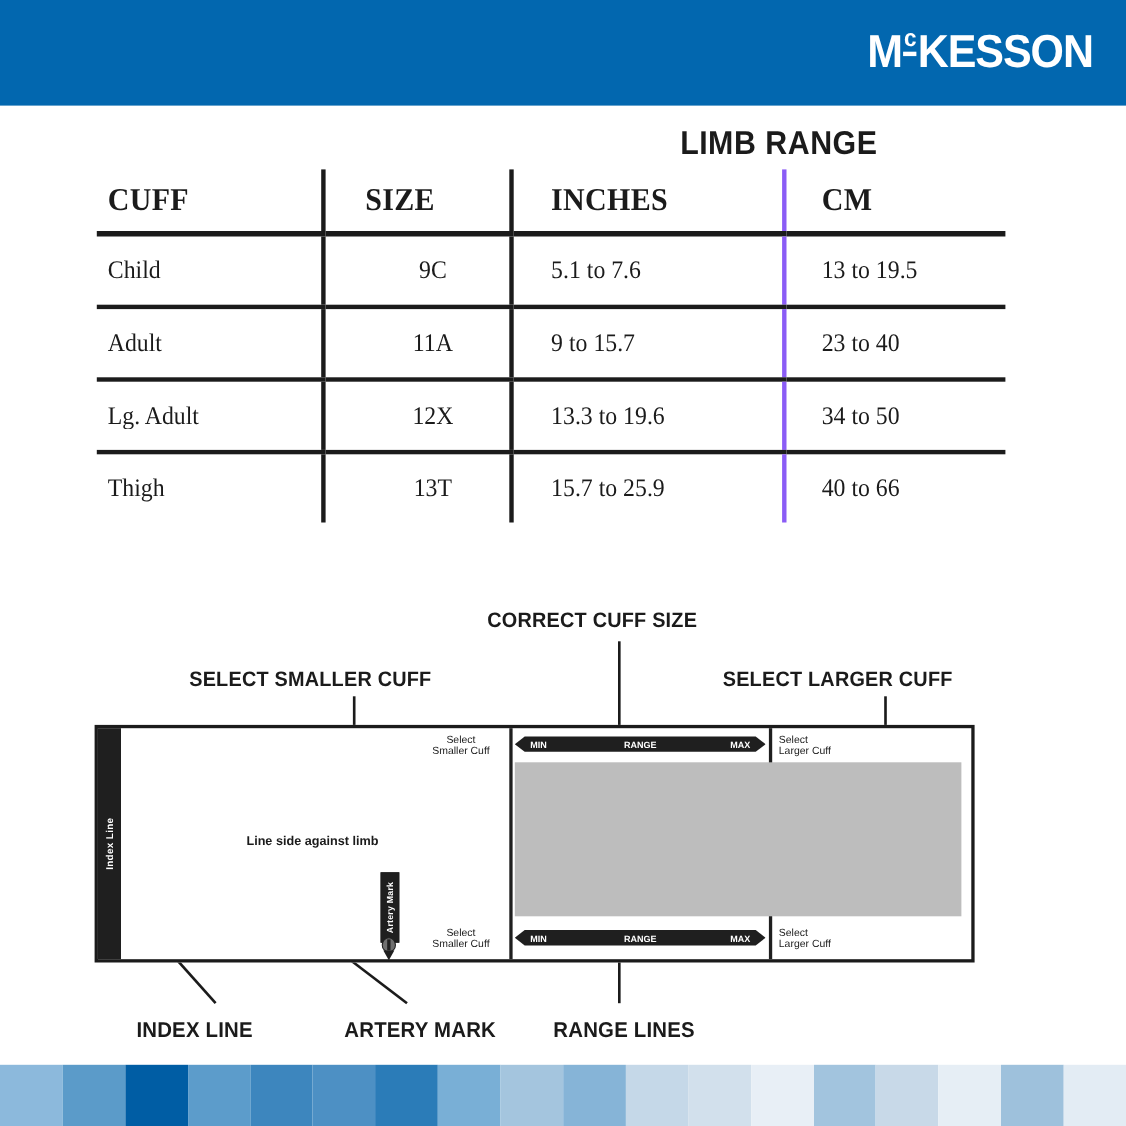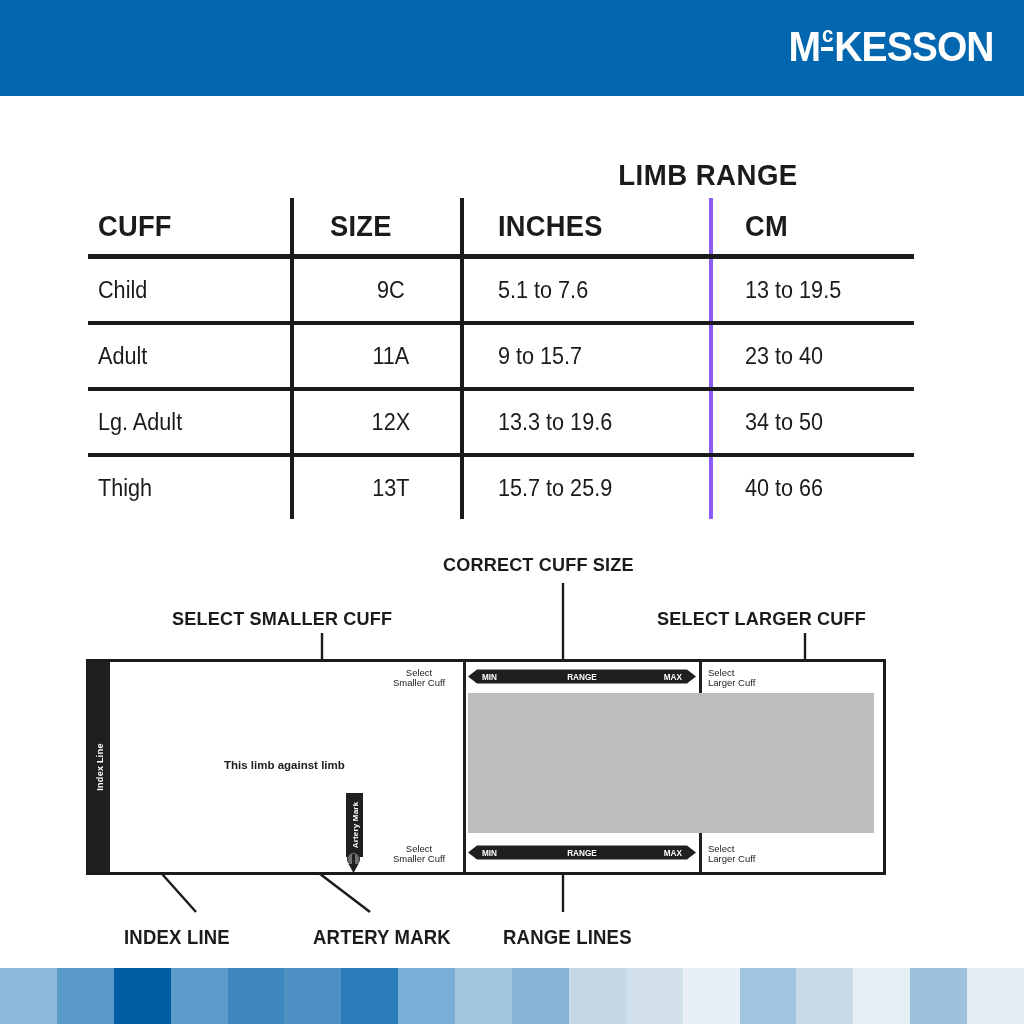--- a/index.html
+++ b/index.html
@@ -35,39 +35,40 @@
     top:-2px;
     border-bottom:4px solid #ffffff;
     padding:0 1px 1px 1px;
     line-height:1;
     margin:0 1px;
   }
   #brand-logo .rest{font-size:42px;}
 
   
   #table-region{
-    position:absolute;left:0;top:96px;width:1024px;height:440px;margin-top:44px;
+    position:absolute;left:0;top:96px;width:1024px;height:440px;
   }
   #limb-range-title{
     position:absolute;left:508px;top:18px;width:400px;
     text-align:center;
     font-weight:bold;font-size:30px;letter-spacing:.5px;
     color:#1b1b1b;
     transform:scaleX(0.92);transform-origin:center;
   }
   table#cuff-table{
     position:absolute;left:88px;top:58px;
     width:826px;
     border-collapse:collapse;
     color:#1b1b1b;
   }
   table#cuff-table th,
   table#cuff-table td{
     padding:0;
     vertical-align:middle;
+    font-family:Liberation Serif, serif;
   }
   table#cuff-table thead th{
     height:56px;
     font-size:29px;font-weight:bold;
     text-align:left;
     letter-spacing:.3px;
     border-bottom:5px solid #1b1b1b;
   }
   table#cuff-table tbody td{
     height:62px;
@@ -303,21 +304,21 @@
 </svg>
 
 <div id="cuff-diagram">
 
   <div id="index-line">
     <span class="vtext">Index Line</span>
   </div>
 
   <div id="left-panel">
 
-    <div id="against-limb">This limb against limb</div>
+    <div id="against-limb">Line side against limb</div>
 
     <div id="artery-mark">
       <span class="vtext">Artery Mark</span>
     </div>
     <svg id="artery-pin" viewBox="0 0 19 22">
       <ellipse cx="9.5" cy="7" rx="6" ry="6.5" fill="#6f6f6f" stroke="#1f1f1f" stroke-width="1"></ellipse>
       <rect x="8" y="2" width="3" height="10" fill="#1f1f1f"></rect>
       <path d="M4.5,12 L14.5,12 L9.5,21 Z" fill="#1f1f1f"></path>
     </svg>
 

